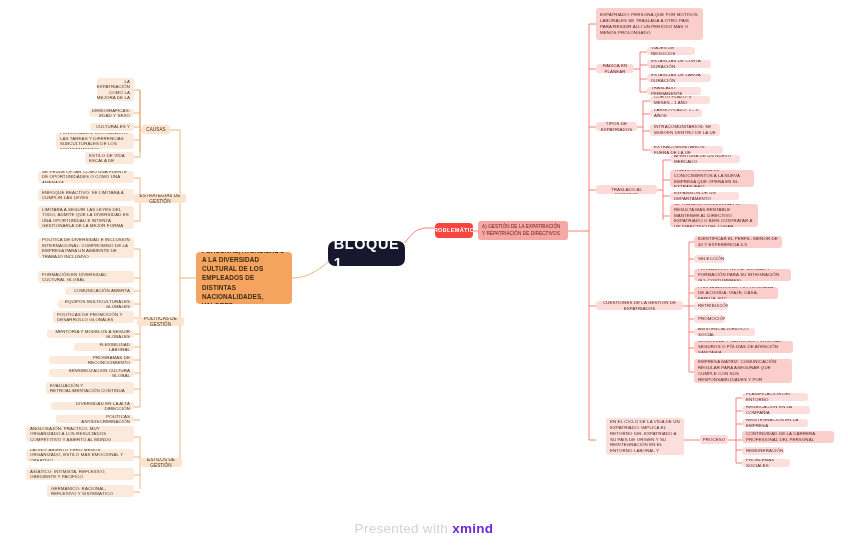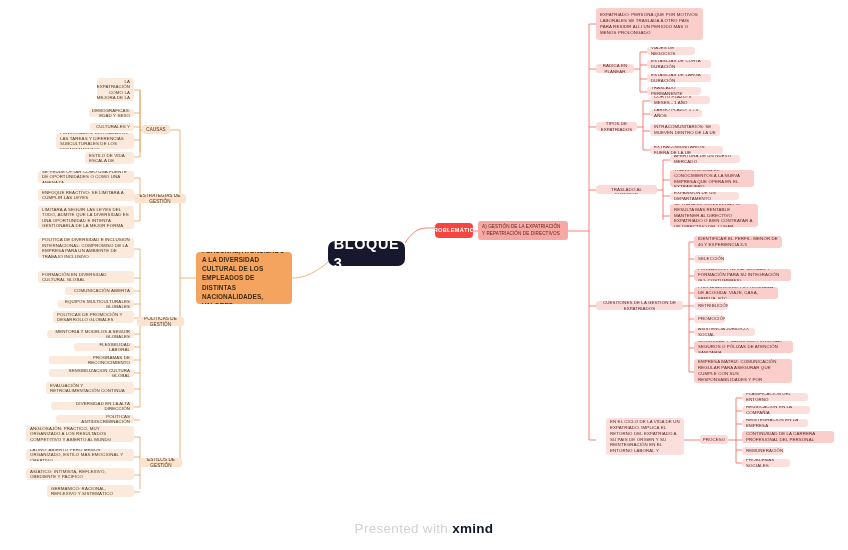--- a/index.html
+++ b/index.html
@@ -112,21 +112,21 @@
   
   #footer {
     position: absolute;
     left: 0; right: 0;
     bottom: 14px;
     text-align: center;
     font-size: 13.5px;
     color: #d2d2d2;
     letter-spacing: .3px;
   }
-  #footer b { color: #0f172a; }
+  #footer b { color: #6d28d9; }
 </style>
 </head>
 <body>
 
 <div id="canvas">
 
   <svg id="wires" viewBox="0 0 848 550">
     <g fill="none" stroke="#e9a05c" stroke-width="0.8">
 
       <path d="M328,262 C312,276 300,278 292,278"></path>
@@ -235,21 +235,21 @@
       <path d="M736,398 L742,398"></path>
         <path d="M736,411 L742,411"></path>
       <path d="M736,424 L742,424"></path>
         <path d="M736,440 L742,440"></path>
       <path d="M736,450 L742,450"></path>
         <path d="M736,463 L742,463"></path>
     </g>
   </svg>
 
   <div class="node root" style="left:328px; top:241px; width:77px; height:25px;">
-    <span>BLOQUE 3</span>
+    <span>BLOQUE 1</span>
   </div>
 
   <div class="node br-orange-main" style="left:196px; top:252px; width:96px; height:52px;">
     <span>B) GESTIÓN DEL PERSONAL, ATENDIENDO A LA DIVERSIDAD CULTURAL DE LOS EMPLEADOS DE DISTINTAS NACIONALIDADES, VALORES, CREENCIAS,ETC.</span>
   </div>
 
   <div class="node or-cat" style="left:142px; top:125px; width:28px; height:9px;">
     <span>CAUSAS</span>
   </div>
   <div class="node or-leaf" style="left:97px; top:78px; width:37px; height:23px;">

